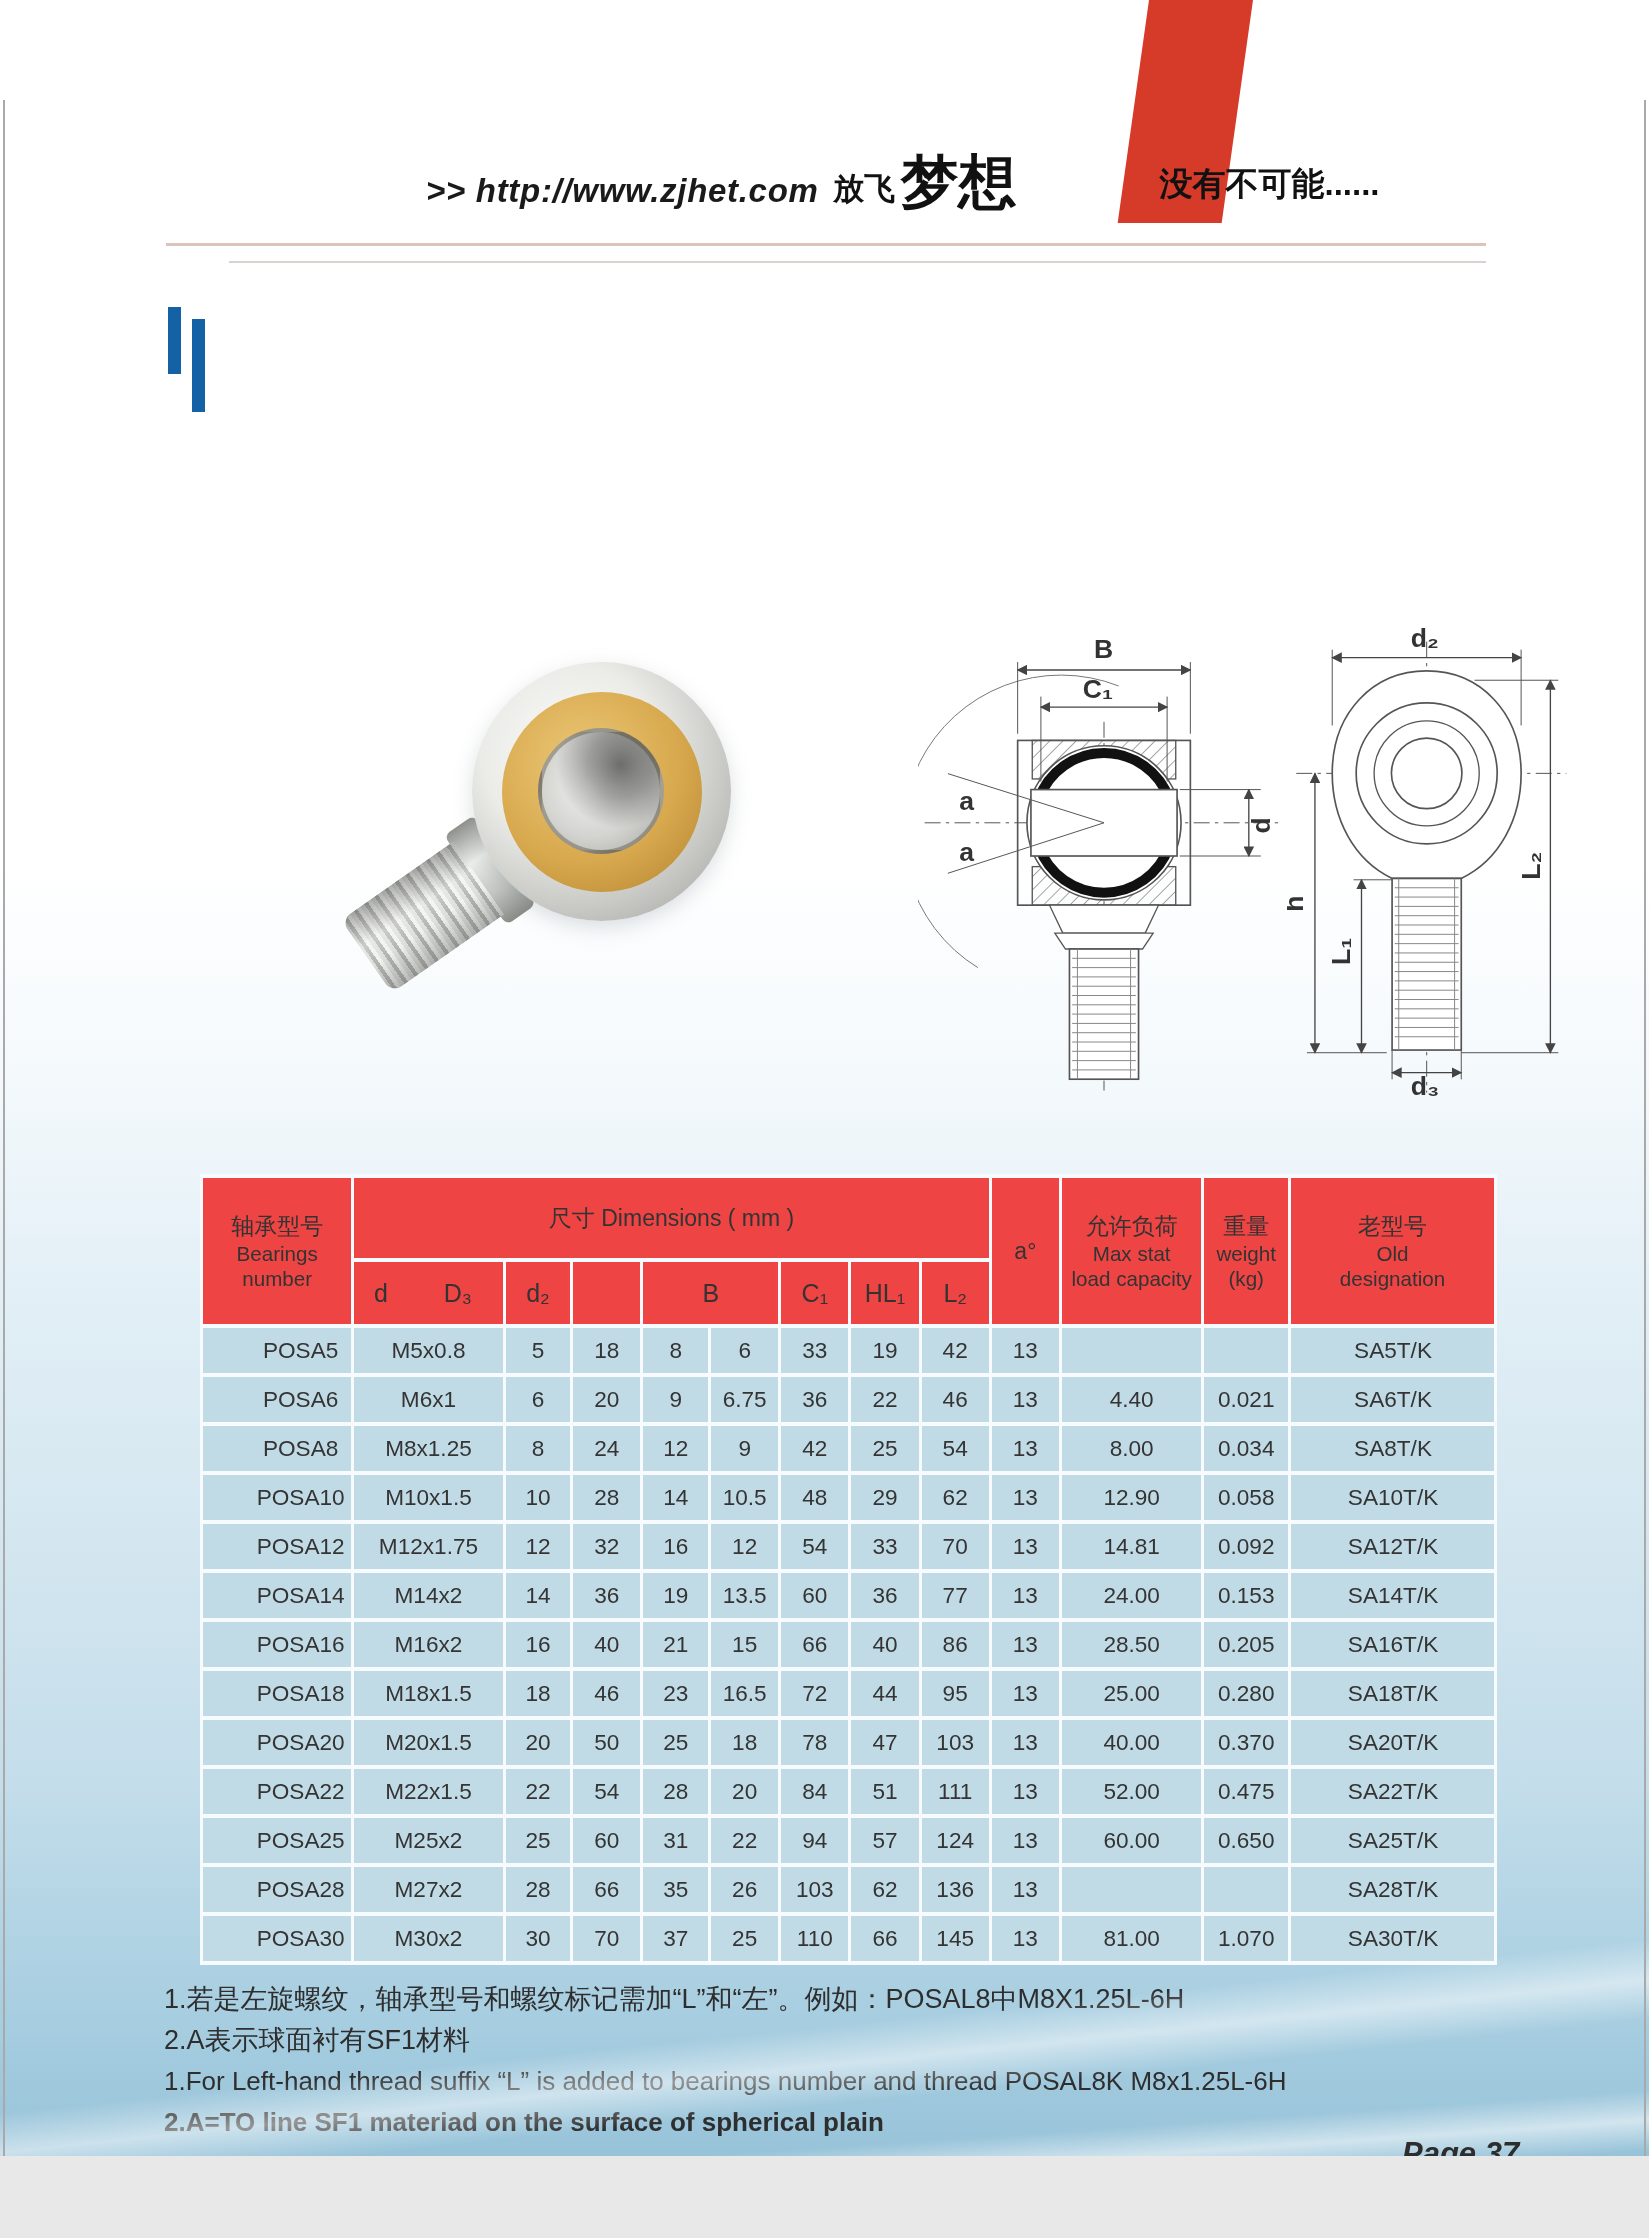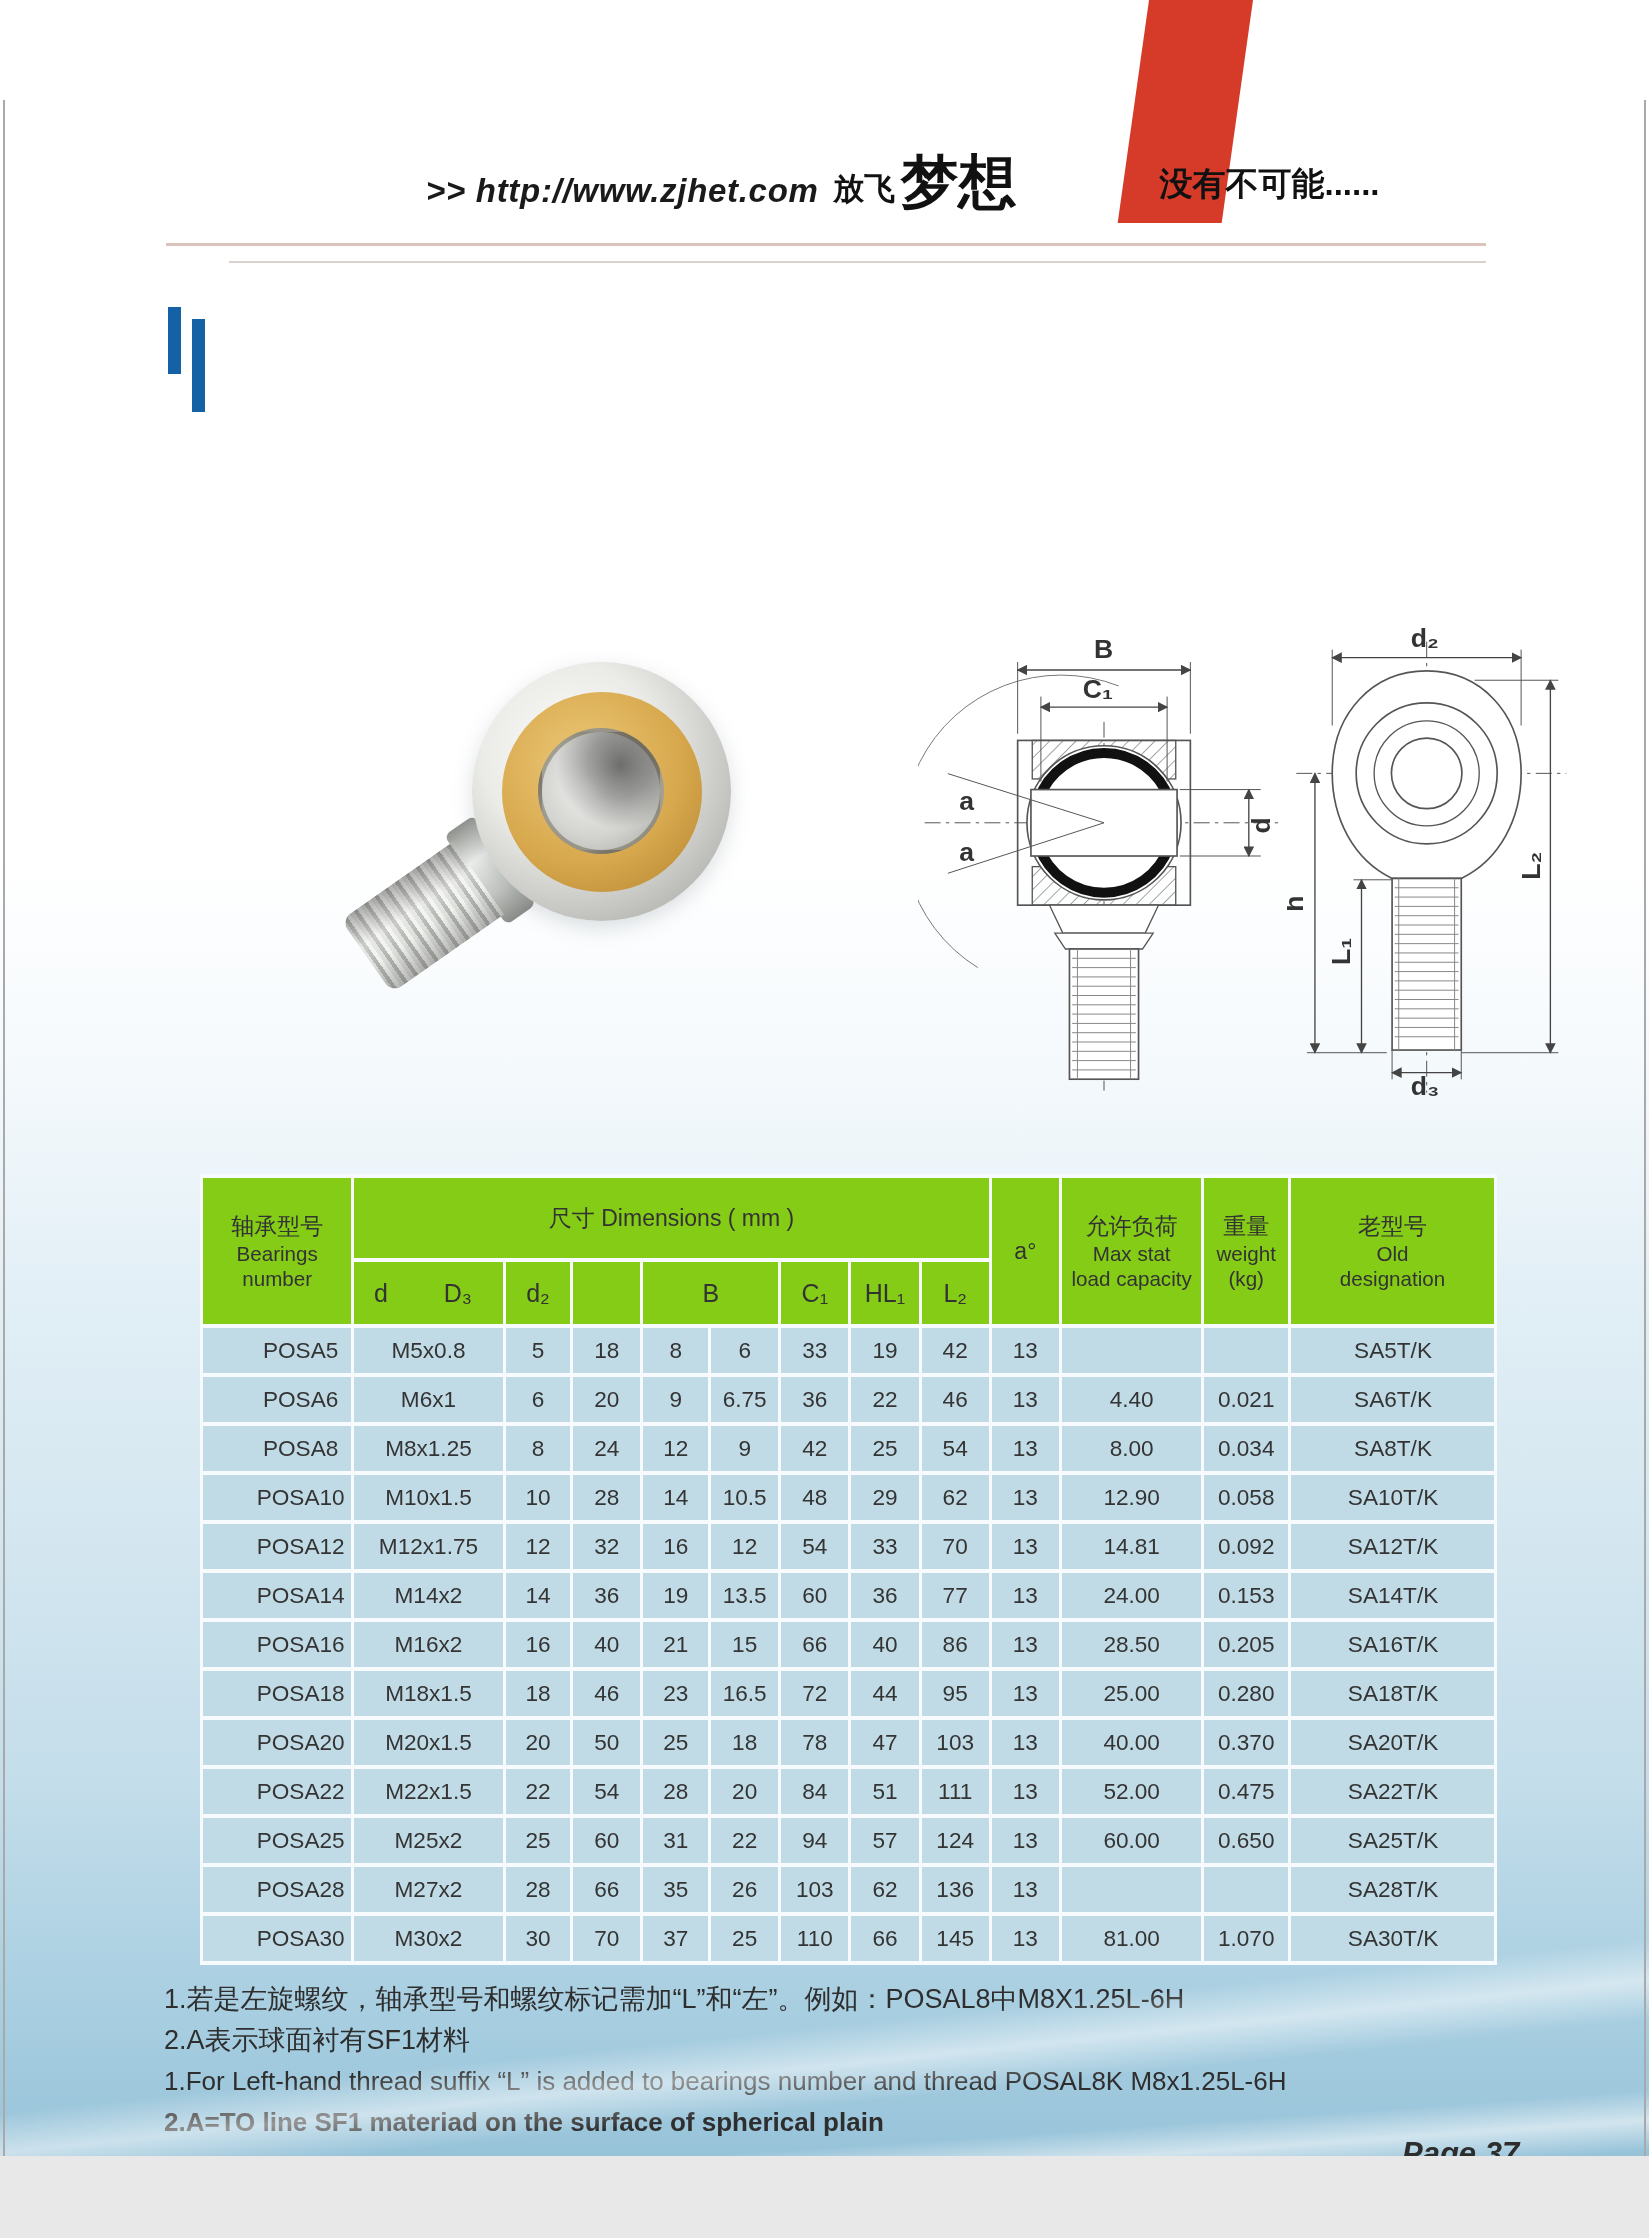--- a/index.html
+++ b/index.html
@@ -57,21 +57,21 @@
       radial-gradient(circle at 42% 45%,#f3f3f1 0%,#d3d4d0 55%,#a7a8a3 100%);}
 
   
   .draw{position:absolute;}
   .draw svg{display:block;}
   .dim-text{font-family:"Liberation Sans","DejaVu Sans",sans-serif;font-size:40px;font-weight:600;fill:#333;}
 
   
   .table-wrap{position:absolute;left:200px;top:1174px;width:1297px;background:#f7fbfd;}
   table.spec{width:100%;border-collapse:separate;border-spacing:3.3px 4.7px;table-layout:fixed;}
-  table.spec th{background:#84cc16;font-weight:400;color:#333;}
+  table.spec th{background:#ef4444;font-weight:400;color:#333;}
   table.spec td{background:#c0dbe5;color:#343434;text-align:center;font-size:22.6px;height:43px;}
   .h1 th{height:78px;font-size:23px;}
   .h2 th{height:60px;font-size:25px;}
   .hd-small{font-size:20.6px;line-height:24.6px;}
   .sub-dd{display:flex;justify-content:flex-start;gap:56px;padding-left:18.6px;font-size:25px;}
   td.cell-model{text-align:left;padding-left:48px;}
   td.cell-old{text-align:left;padding-left:2px;}
   .adeg{font-size:27px;}
 
   

